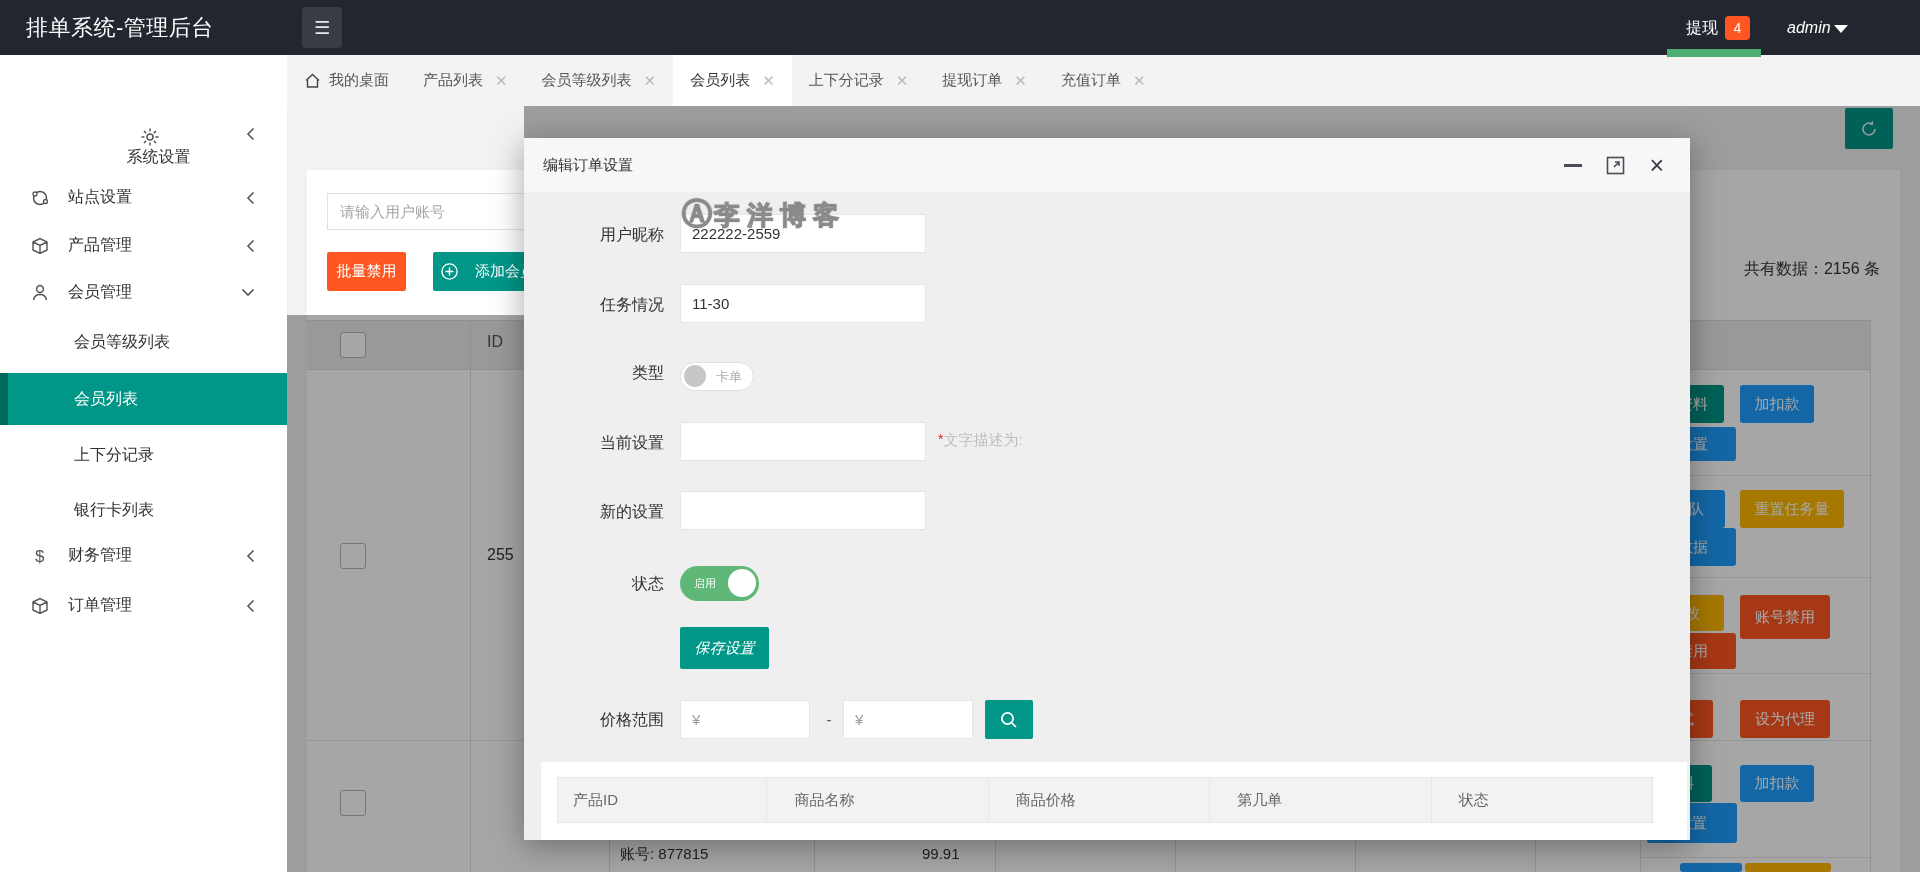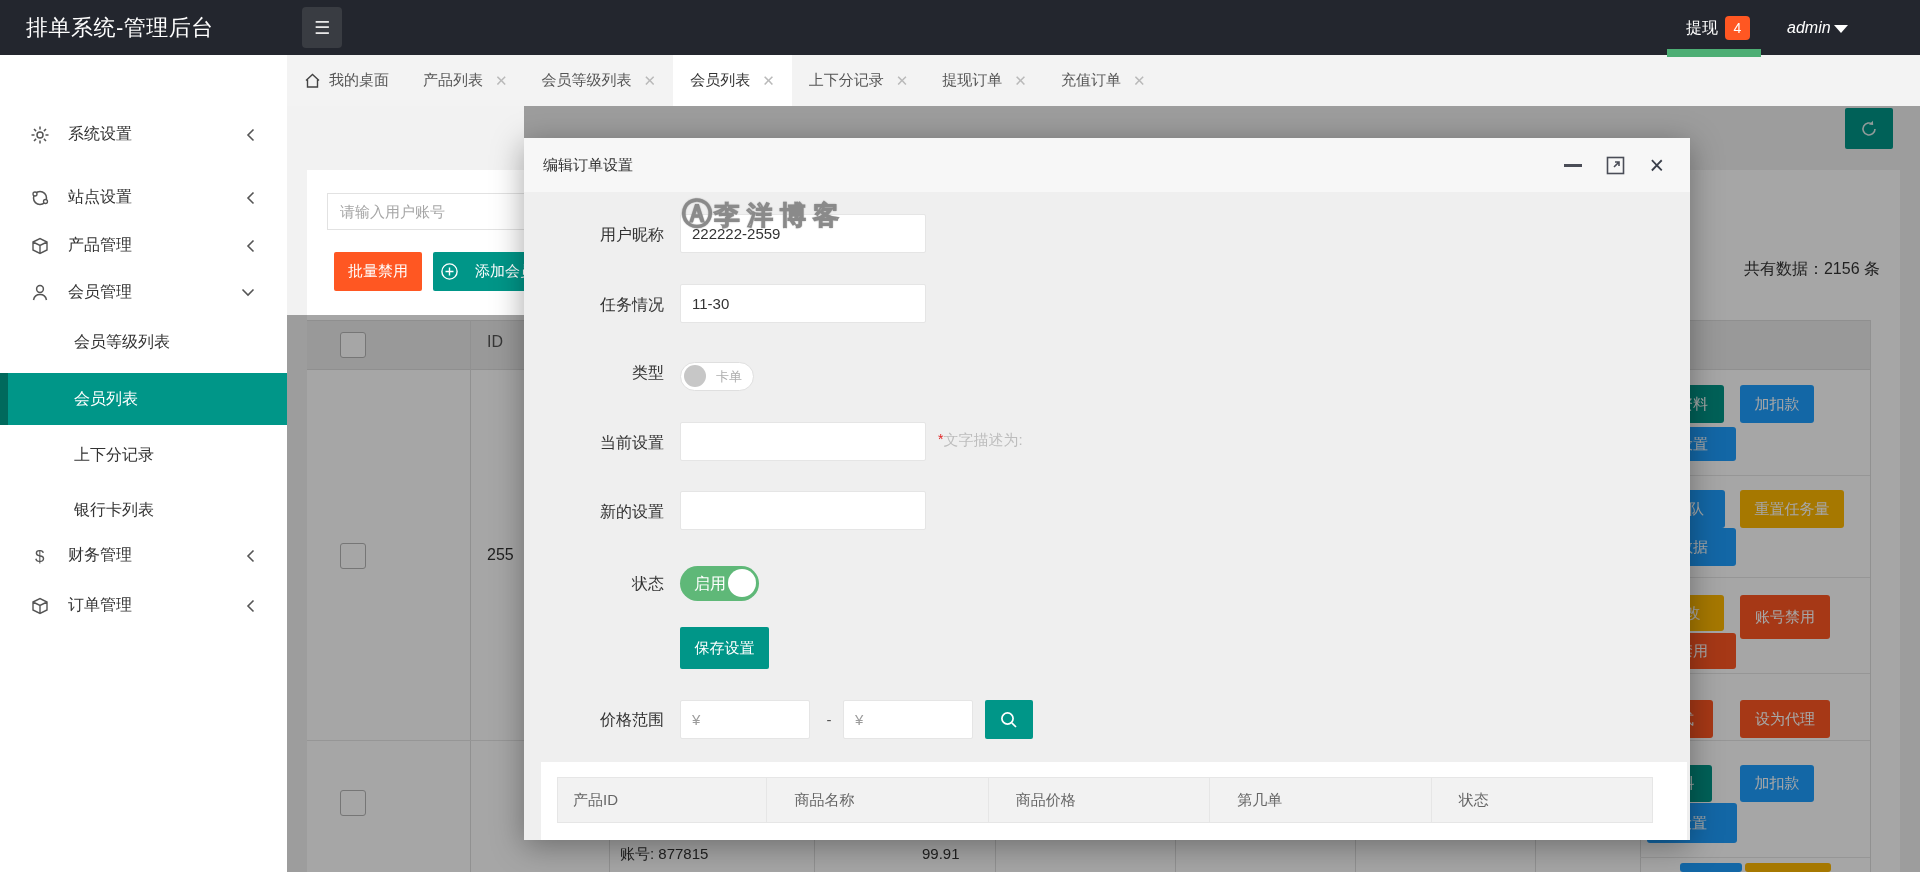--- a/index.html
+++ b/index.html
@@ -38,21 +38,21 @@
   .side-item.sub.active { background:#009688; color:#fff; }
   .side-item.sub.active::before { content:""; position:absolute; left:0; top:0; bottom:0; width:8px; background:#00695C; }
 
   
   .card { left:307px; top:170px; width:1593px; height:702px; background:#fff; z-index:1; }
   .search-input { left:327px; top:193px; width:300px; height:37px; background:#fff; border:1px solid #e2e2e2;
                   padding:0 12px; font-size:15px; color:#333; z-index:2; }
   .search-input::placeholder { color:#a6a6a6; }
   .btn { border:none; border-radius:2px; color:#fff; font-size:15px; display:flex; align-items:center;
          justify-content:center; cursor:pointer; white-space:nowrap; z-index:2; }
-  .btn-batch { left:334px; top:252px; width:88px; height:39px; }
+  .btn-batch { left:327px; top:252px; width:79px; height:39px; }
   .btn-add { left:433px; top:252px; width:110px; height:39px; gap:17px; }
   .total-text { left:1640px; top:259px; width:240px; text-align:right; font-size:16px; color:#333; z-index:2; }
   .g-tblhead { left:307px; top:320px; width:1563px; height:50px; background:#ececec; border-top:1px solid #dcdcdc; border-bottom:1px solid #dcdcdc; z-index:2; }
   .g-idlabel { left:487px; top:333px; font-size:16px; color:#555; z-index:3; }
   .cb { width:26px; height:26px; background:#fff; border:1px solid #b5b5b5; border-radius:3px; z-index:3; }
   .vline { width:1px; background:#dfdfdf; z-index:2; }
   .hline { height:1px; background:#e6e6e6; z-index:2; }
   .g-rowid { left:487px; top:546px; font-size:16px; color:#333; z-index:3; }
   .b-cell { top:845px; font-size:15px; color:#333; z-index:3; white-space:nowrap; }
   .act-btn { position:absolute; border-radius:3px; color:#fff; font-size:15px; display:flex; align-items:center;
@@ -75,24 +75,24 @@
   .m-label { position:absolute; width:140px; text-align:right; font-size:16px; color:#333; }
   .m-input { position:absolute; left:156px; width:246px; height:39px; background:#fff; border:1px solid #e5e5e5;
              border-radius:2px; padding:0 11px; font-size:15px; color:#333; }
   .m-input::placeholder { color:#b0b0b0; }
   .toggle-off { position:absolute; left:156px; width:74px; height:29px; background:#fff; border:1px solid #dfdfdf;
                 border-radius:15px; cursor:pointer; }
   .toggle-off .knob { position:absolute; left:3px; top:2px; width:22px; height:22px; border-radius:50%; background:#c7c7c7; }
   .toggle-off .t-txt { position:absolute; left:35px; top:0; line-height:27px; font-size:13px; color:#aeaeae; }
   .toggle-on { position:absolute; left:156px; width:79px; height:35px; background:#5FB878; border-radius:18px; cursor:pointer; }
   .toggle-on .knob { position:absolute; right:3px; top:3px; width:28px; height:28px; border-radius:50%; background:#fff; }
-  .toggle-on .t-txt { position:absolute; left:14px; top:0; line-height:35px; font-size:16px; color:#fff; }
+  .toggle-on .t-txt { position:absolute; left:14px; top:0; line-height:35px; font-size:11px; color:#fff; }
   .m-hint { position:absolute; left:414px; top:293px; font-size:15px; color:#bdbdbd; }
   .m-hint .star { color:#e02222; font-size:14px; vertical-align:top; }
-  .m-save { position:absolute; left:156px; top:489px; width:89px; height:42px; }
+  .m-save { position:absolute; left:156px; top:489px; width:89px; height:42px;font-style:italic; }
   .p-input { position:absolute; top:562px; width:130px; height:39px; background:#fff; border:1px solid #e5e5e5;
              border-radius:2px; padding:0 11px; font-size:15px; color:#333; }
   .p-input::placeholder { color:#9c9c9c; }
   .p-dash { position:absolute; left:296px; top:562px; width:18px; text-align:center; line-height:39px; color:#555; font-size:15px; }
   .p-search { position:absolute; left:461px; top:562px; width:48px; height:39px; }
   .m-whiteband { position:absolute; left:17px; top:624px; width:1146px; height:78px; background:#fff; }
   .m-table { position:absolute; left:33px; top:639px; width:1096px; height:46px; background:#f2f2f2;
              border:1px solid #e6e6e6; display:flex;gap:12px; }
   .m-th { flex:1; border-right:1px solid #e6e6e6; display:flex; align-items:center; padding-left:15px;
           font-size:15px; color:#666; }
@@ -205,21 +205,21 @@
       <div class="tab">
         <span>提现订单</span>
         <span class="tclose">✕</span>
       </div>
       <div class="tab">
         <span>充值订单</span>
         <span class="tclose">✕</span>
       </div>
     </div>
   <div class="abs sidebar" id="sidebar">
-      <div class="side-item parent" style="top: 56px; height: 47px;">
+      <div class="side-item parent" style="top: 72px; height: 47px; flex-direction: column;">
         <span class="s-icon">
           <svg width="20" height="20" viewBox="0 0 20 20">
             <circle cx="10" cy="10" r="3" fill="none" stroke="#555" stroke-width="1.5"></circle>
             <path d="M10 1.5v3M10 15.5v3M1.5 10h3M15.5 10h3M4 4l2.1 2.1M13.9 13.9L16 16M16 4l-2.1 2.1M6.1 13.9L4 16" stroke="#555" stroke-width="1.5"></path>
           </svg>
         </span>
         <span>系统设置</span>
         <span class="chev">
           <svg width="9" height="14" viewBox="0 0 9 14">
             <path d="M7.5 1.5L2 7l5.5 5.5" fill="none" stroke="#555" stroke-width="1.6"></path>

